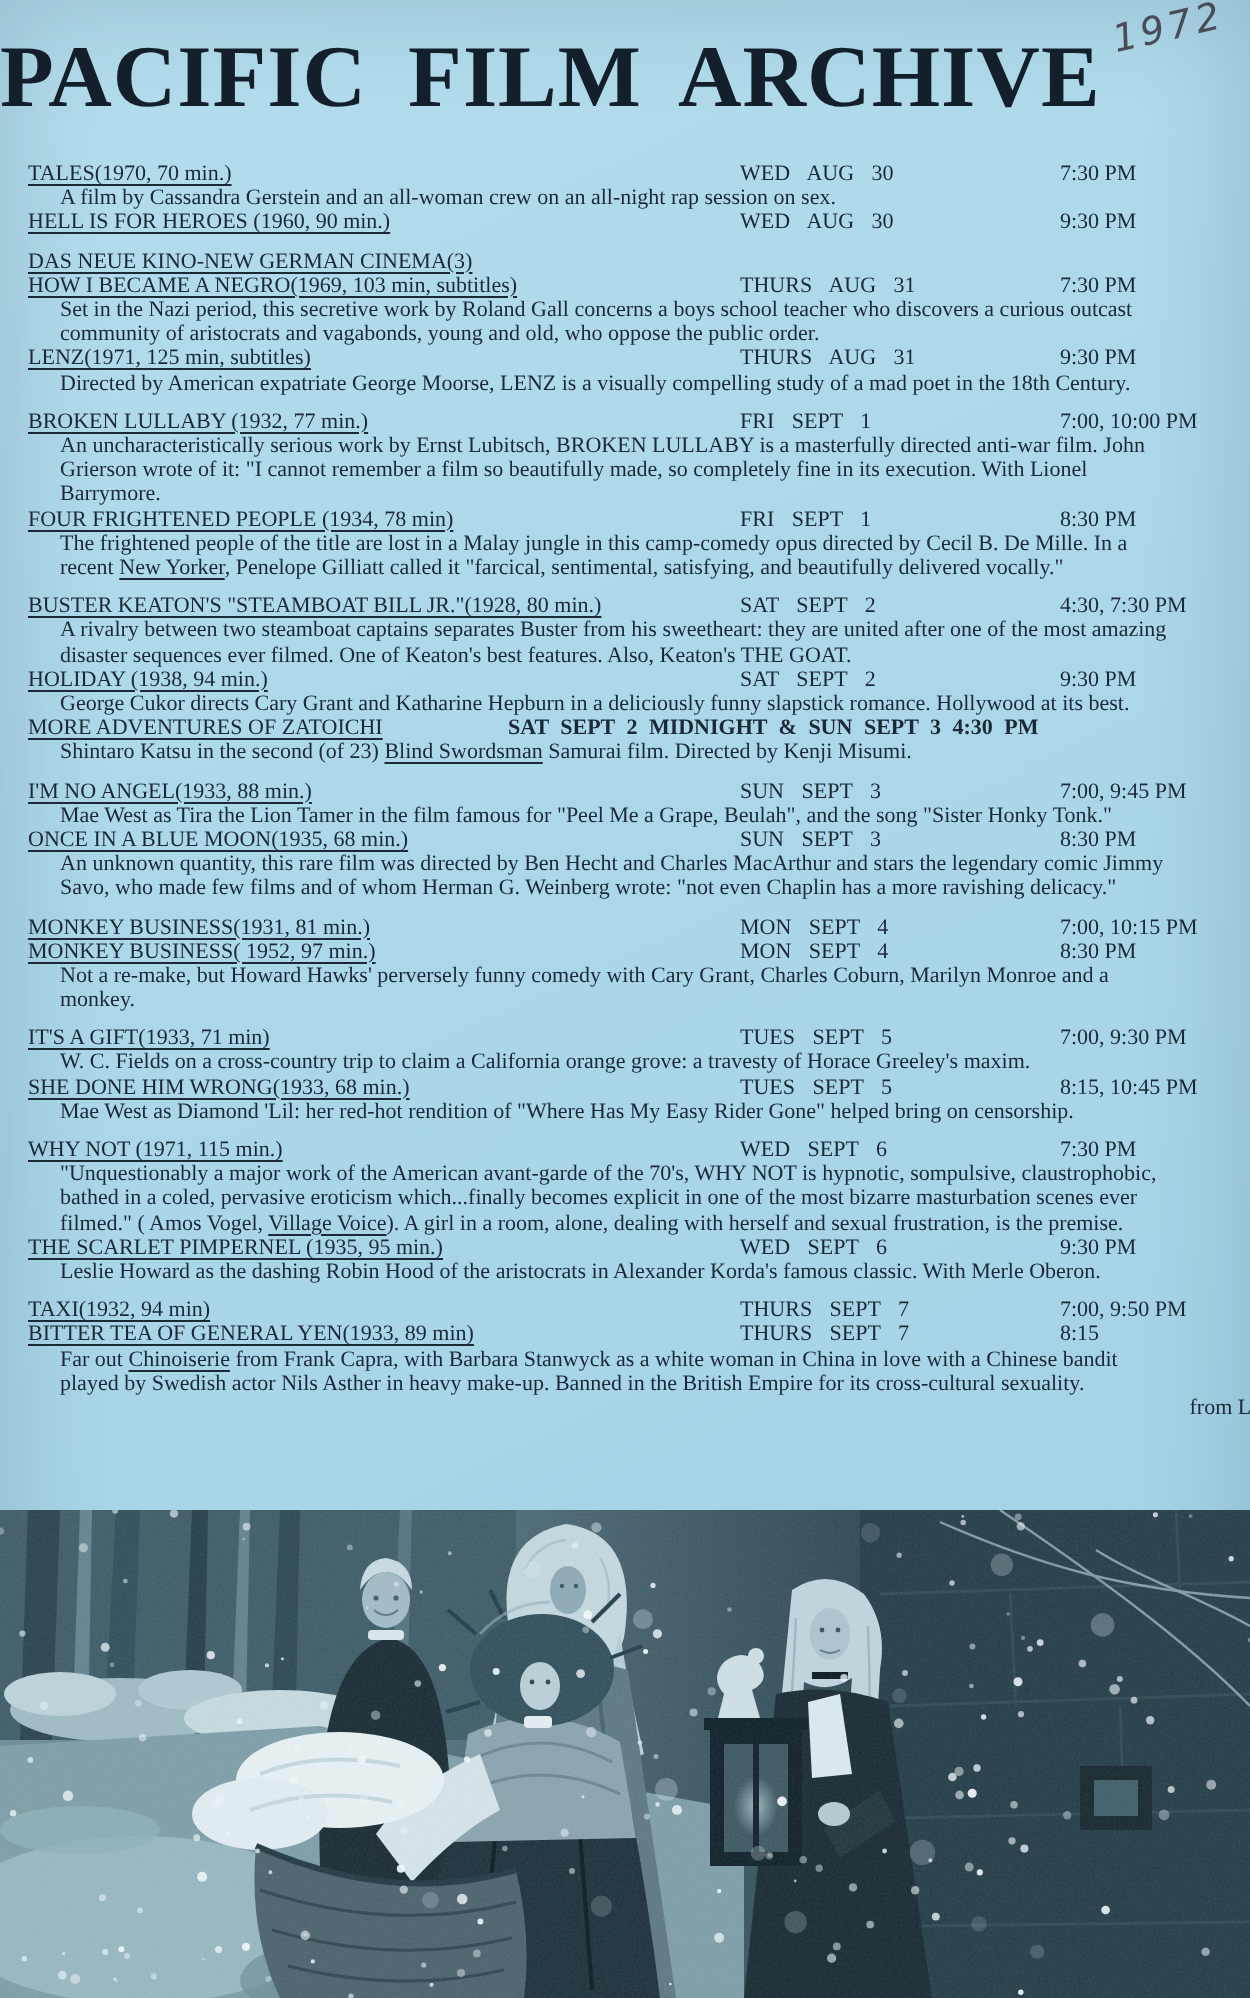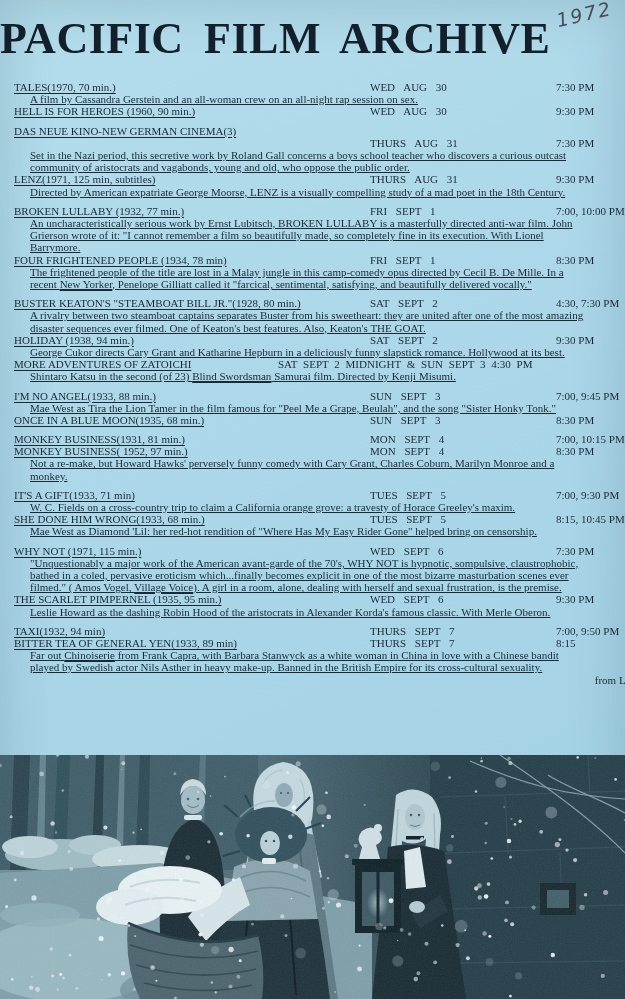--- a/index.html
+++ b/index.html
@@ -24,23 +24,23 @@
     position:absolute;top:3px;right:13px;
     font-family:"DejaVu Sans",sans-serif;font-style:italic;font-size:19px;
     letter-spacing:2px;color:#474c58;transform:rotate(-13deg);
   }
   .list{padding-top:17px;font-size:11px;line-height:12.2px;}
   .row{position:relative;padding-left:14px;padding-right:22px;}
   .row.gap{margin-top:7px;}
   .title-line{position:relative;white-space:nowrap;height:12.2px;}
   .film-title{text-decoration:underline;text-underline-offset:2px;}
   .film-date{position:absolute;left:356px;word-spacing:6px;}
-  .film-date-wide{position:absolute;left:264px;word-spacing:3px;}
-  .film-time{position:absolute;left:542px;}
-  .film-desc{margin-left:16px;margin-right:16px;text-decoration:underline;}
+  .film-date-wide{position:absolute;left:240px;word-spacing:3px;font-weight:bold;}
+  .film-time{position:absolute;left:516px;}
+  .film-desc{margin-left:16px;margin-right:16px;}
   .useg{text-decoration:underline;text-underline-offset:2px;}
   .caption-row{text-align:right;}
   .caption-row span{position:relative;left:44px;}
   .photo{position:absolute;left:0;bottom:0;width:625px;height:244px;}
   .photo svg{display:block;}
 </style>
 </head>
 <body>
 
 <div class="page">
@@ -68,20 +68,21 @@
         <span class="film-time">9:30 PM</span>
       </div>
     </div>
       <div class="row gap">
       <div class="title-line">
         <span class="film-title">DAS NEUE KINO-NEW GERMAN CINEMA(3)</span>
       </div>
     </div>
       <div class="row">
       <div class="title-line">
+        <span class="film-title">HOW I BECAME A NEGRO(1969, 103 min, subtitles)</span>
         <span class="film-date">THURS AUG 31</span>
         
         <span class="film-time">7:30 PM</span>
       </div>
       <div class="film-desc"><span>Set in the Nazi period, this secretive work by Roland Gall concerns a boys school teacher who discovers a curious outcast community of aristocrats and vagabonds, young and old, who oppose the public order.</span></div>
     </div>
       <div class="row">
       <div class="title-line">
         <span class="film-title">LENZ(1971, 125 min, subtitles)</span>
         <span class="film-date">THURS AUG 31</span>
@@ -144,20 +145,21 @@
       </div>
       <div class="film-desc"><span>Mae West as Tira the Lion Tamer in the film famous for "Peel Me a Grape, Beulah", and the song "Sister Honky Tonk."</span></div>
     </div>
       <div class="row">
       <div class="title-line">
         <span class="film-title">ONCE IN A BLUE MOON(1935, 68 min.)</span>
         <span class="film-date">SUN SEPT 3</span>
         
         <span class="film-time">8:30 PM</span>
       </div>
+      <div class="film-desc"><span>An unknown quantity, this rare film was directed by Ben Hecht and Charles MacArthur and stars the legendary comic Jimmy Savo, who made few films and of whom Herman G. Weinberg wrote: "not even Chaplin has a more ravishing delicacy."</span></div>
     </div>
       <div class="row gap">
       <div class="title-line">
         <span class="film-title">MONKEY BUSINESS(1931, 81 min.)</span>
         <span class="film-date">MON SEPT 4</span>
         
         <span class="film-time">7:00, 10:15 PM</span>
       </div>
     </div>
       <div class="row">

